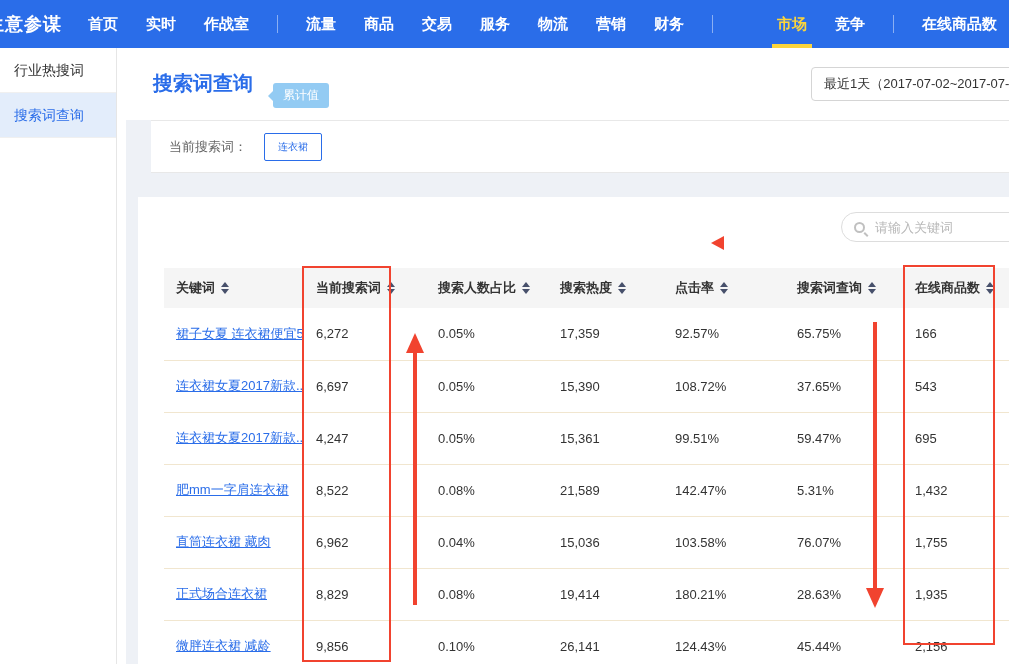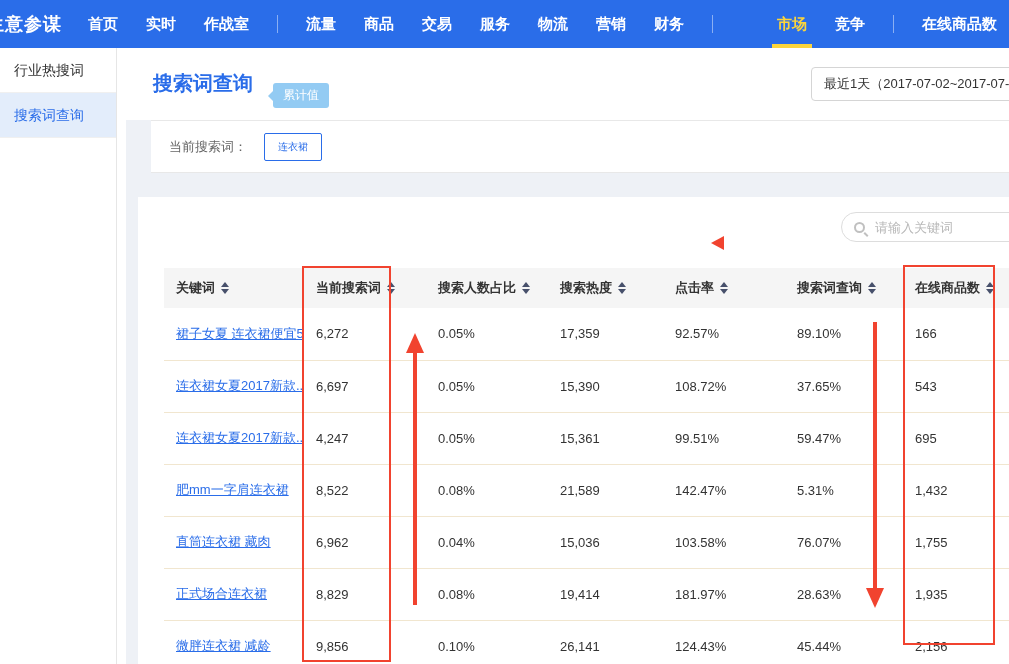--- a/index.html
+++ b/index.html
@@ -153,21 +153,21 @@
             <th><span class="th-label">在线商品数</span><span class="sort"></span></th>
           </tr>
         </thead>
       <tbody id="table-body">
           <tr>
             <td><a class="kw">裙子女夏 连衣裙便宜5...</a></td>
             <td>6,272</td>
             <td>0.05%</td>
             <td>17,359</td>
             <td>92.57%</td>
-            <td>89.10%</td>
+            <td>65.75%</td>
             <td>166</td>
           </tr>
           <tr>
             <td><a class="kw">连衣裙女夏2017新款...</a></td>
             <td>6,697</td>
             <td>0.05%</td>
             <td>15,390</td>
             <td>108.72%</td>
             <td>37.65%</td>
             <td>543</td>
@@ -197,21 +197,21 @@
             <td>15,036</td>
             <td>103.58%</td>
             <td>76.07%</td>
             <td>1,755</td>
           </tr>
           <tr>
             <td><a class="kw">正式场合连衣裙</a></td>
             <td>8,829</td>
             <td>0.08%</td>
             <td>19,414</td>
-            <td>181.97%</td>
+            <td>180.21%</td>
             <td>28.63%</td>
             <td>1,935</td>
           </tr>
           <tr>
             <td><a class="kw">微胖连衣裙 减龄</a></td>
             <td>9,856</td>
             <td>0.10%</td>
             <td>26,141</td>
             <td>124.43%</td>
             <td>45.44%</td>

